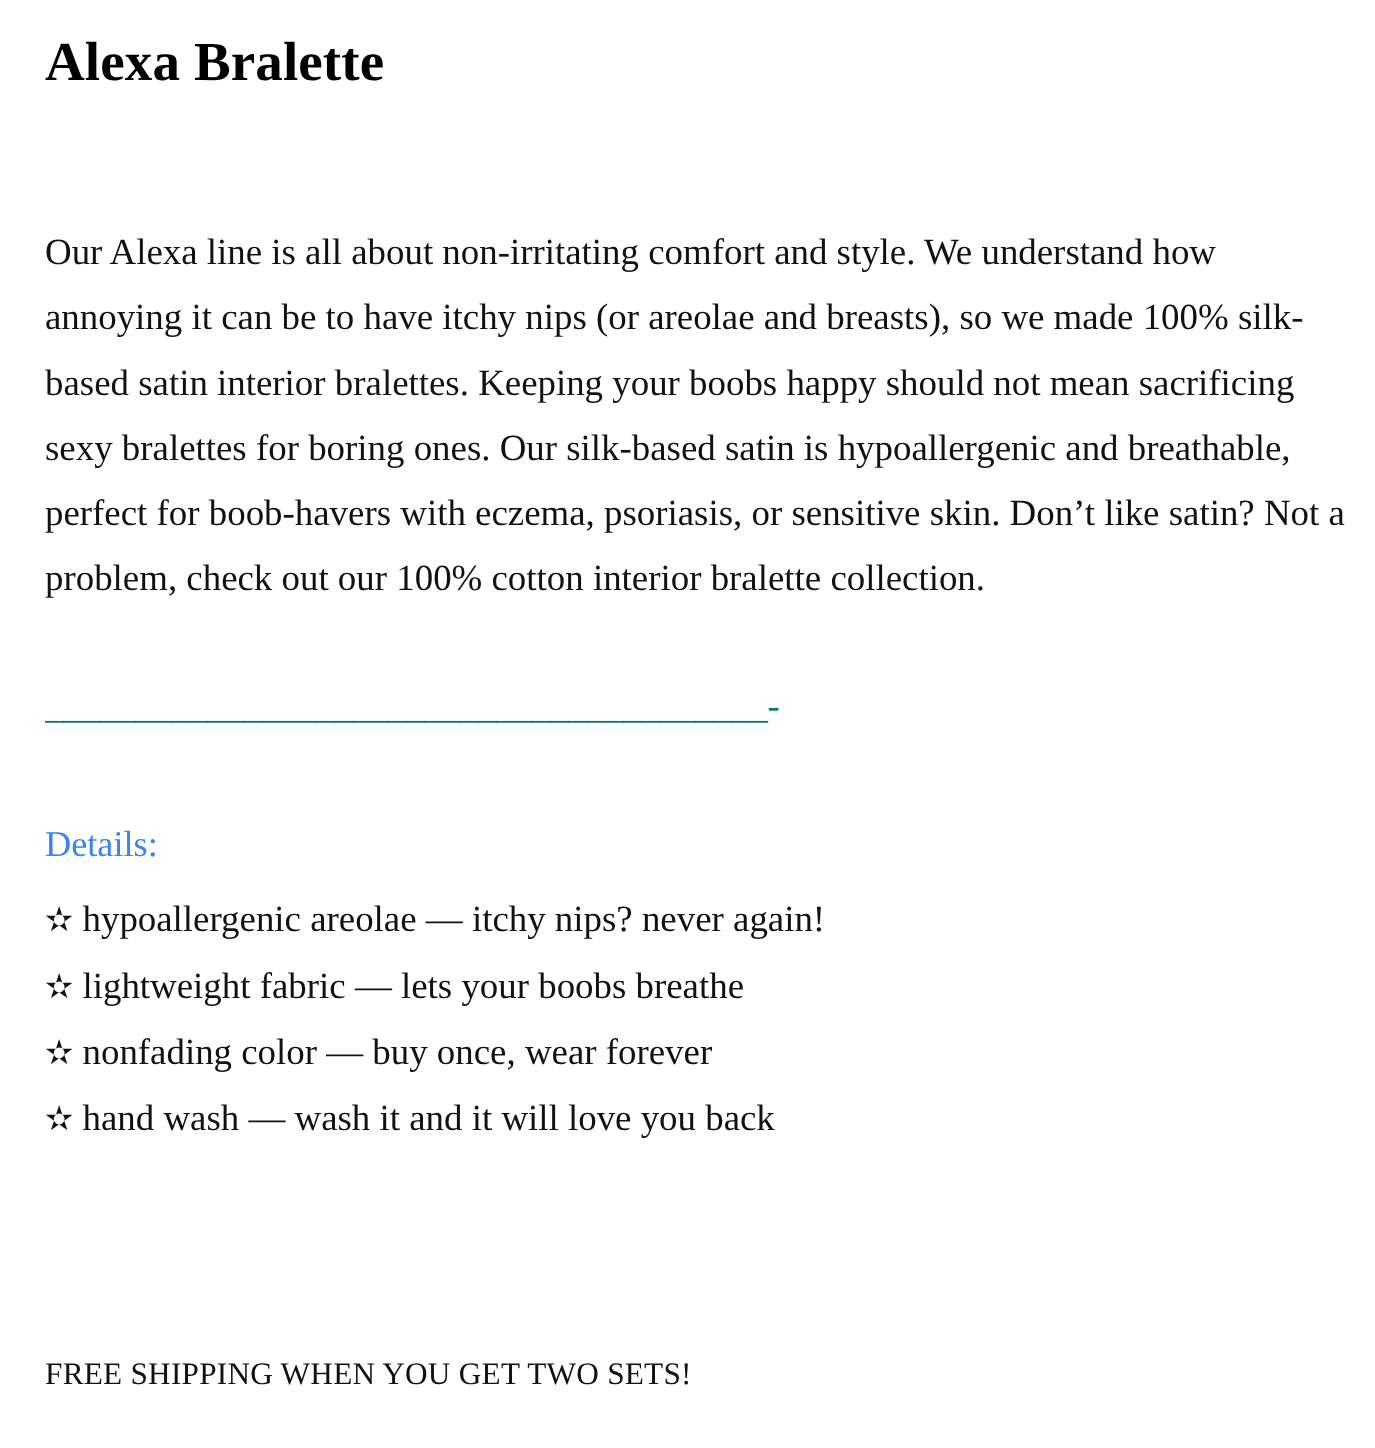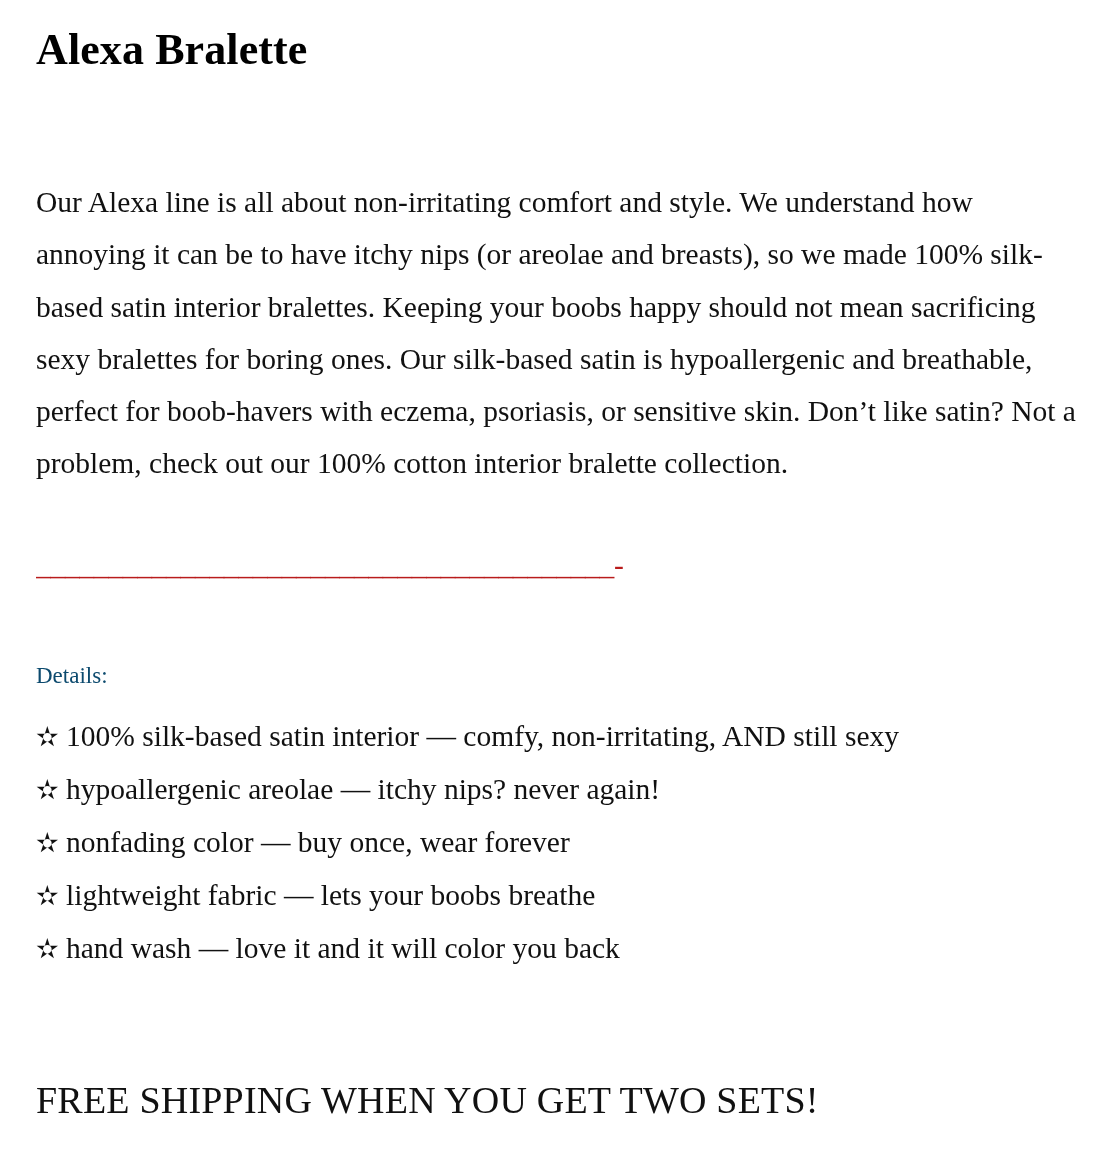--- a/index.html
+++ b/index.html
@@ -63,33 +63,33 @@
     position: absolute;
     left: 36px;
     top: 548px;
     width: 1020px;
     height: 34px;
     font-size: 29.5px;
     line-height: 34px;
     white-space: nowrap;
     overflow: hidden;
     letter-spacing: -0.3px;
-    color: #b91c1c;
+    color: #0f766e;
   }
 
   
   .details-heading {
     position: absolute;
     left: 36px;
     top: 658px;
     margin: 0;
-    font-size: 23px;
+    font-size: 29px;
     line-height: 36px;
     font-weight: normal;
-    color: #0c4a6e;
+    color: #3b82f6;
   }
 
   .details-list {
     position: absolute;
     left: 36px;
     top: 710px;
     width: 1020px;
     margin: 0;
     padding: 0;
     list-style: none;
@@ -116,21 +116,21 @@
   .item-text {
     display: inline;
   }
 
   
   .promo-line {
     position: absolute;
     left: 36px;
     top: 1082px;
     margin: 0;
-    font-size: 38px;
+    font-size: 25px;
     line-height: 36px;
     font-weight: normal;
     letter-spacing: 0.2px;
     color: #111111;
     white-space: nowrap;
   }
 </style>
 </head>
 <body>
 
@@ -138,22 +138,21 @@
 
   <h1 class="product-title">Alexa Bralette</h1>
 
   <p class="intro-paragraph"><span>Our Alexa line is all about non-irritating comfort and style. We understand how annoying it can be to have itchy nips (or areolae and breasts), so we made 100% silk-based satin interior bralettes. Keeping your boobs happy should not mean sacrificing sexy bralettes for boring ones. Our silk-based satin is hypoallergenic and breathable, perfect for boob-havers with eczema, psoriasis, or sensitive skin. Don’t like satin? Not a problem, check out our </span><a class="inline-link">100% cotton interior bralette collection</a><span>.</span></p>
 
   <div class="divider-row">________________________________________-</div>
 
   <p class="details-heading">Details:</p>
 
   <ul class="details-list">
-    <li class="details-item"><span class="bullet-star">✫</span><span class="item-text">100% silk-based satin interior — comfy, non-irritating, AND still sexy</span></li>
     <li class="details-item"><span class="bullet-star">✫</span><span class="item-text">hypoallergenic areolae — itchy nips? never again!</span></li>
+    <li class="details-item"><span class="bullet-star">✫</span><span class="item-text">lightweight fabric — lets your boobs breathe</span></li>
     <li class="details-item"><span class="bullet-star">✫</span><span class="item-text">nonfading color — buy once, wear forever</span></li>
-    <li class="details-item"><span class="bullet-star">✫</span><span class="item-text">lightweight fabric — lets your boobs breathe</span></li>
-    <li class="details-item"><span class="bullet-star">✫</span><span class="item-text">hand wash — love it and it will color you back</span></li>
+    <li class="details-item"><span class="bullet-star">✫</span><span class="item-text">hand wash — wash it and it will love you back</span></li>
   </ul>
 
   <p class="promo-line">FREE SHIPPING WHEN YOU GET TWO SETS!</p>
 
 </div>
 
 </body></html>

